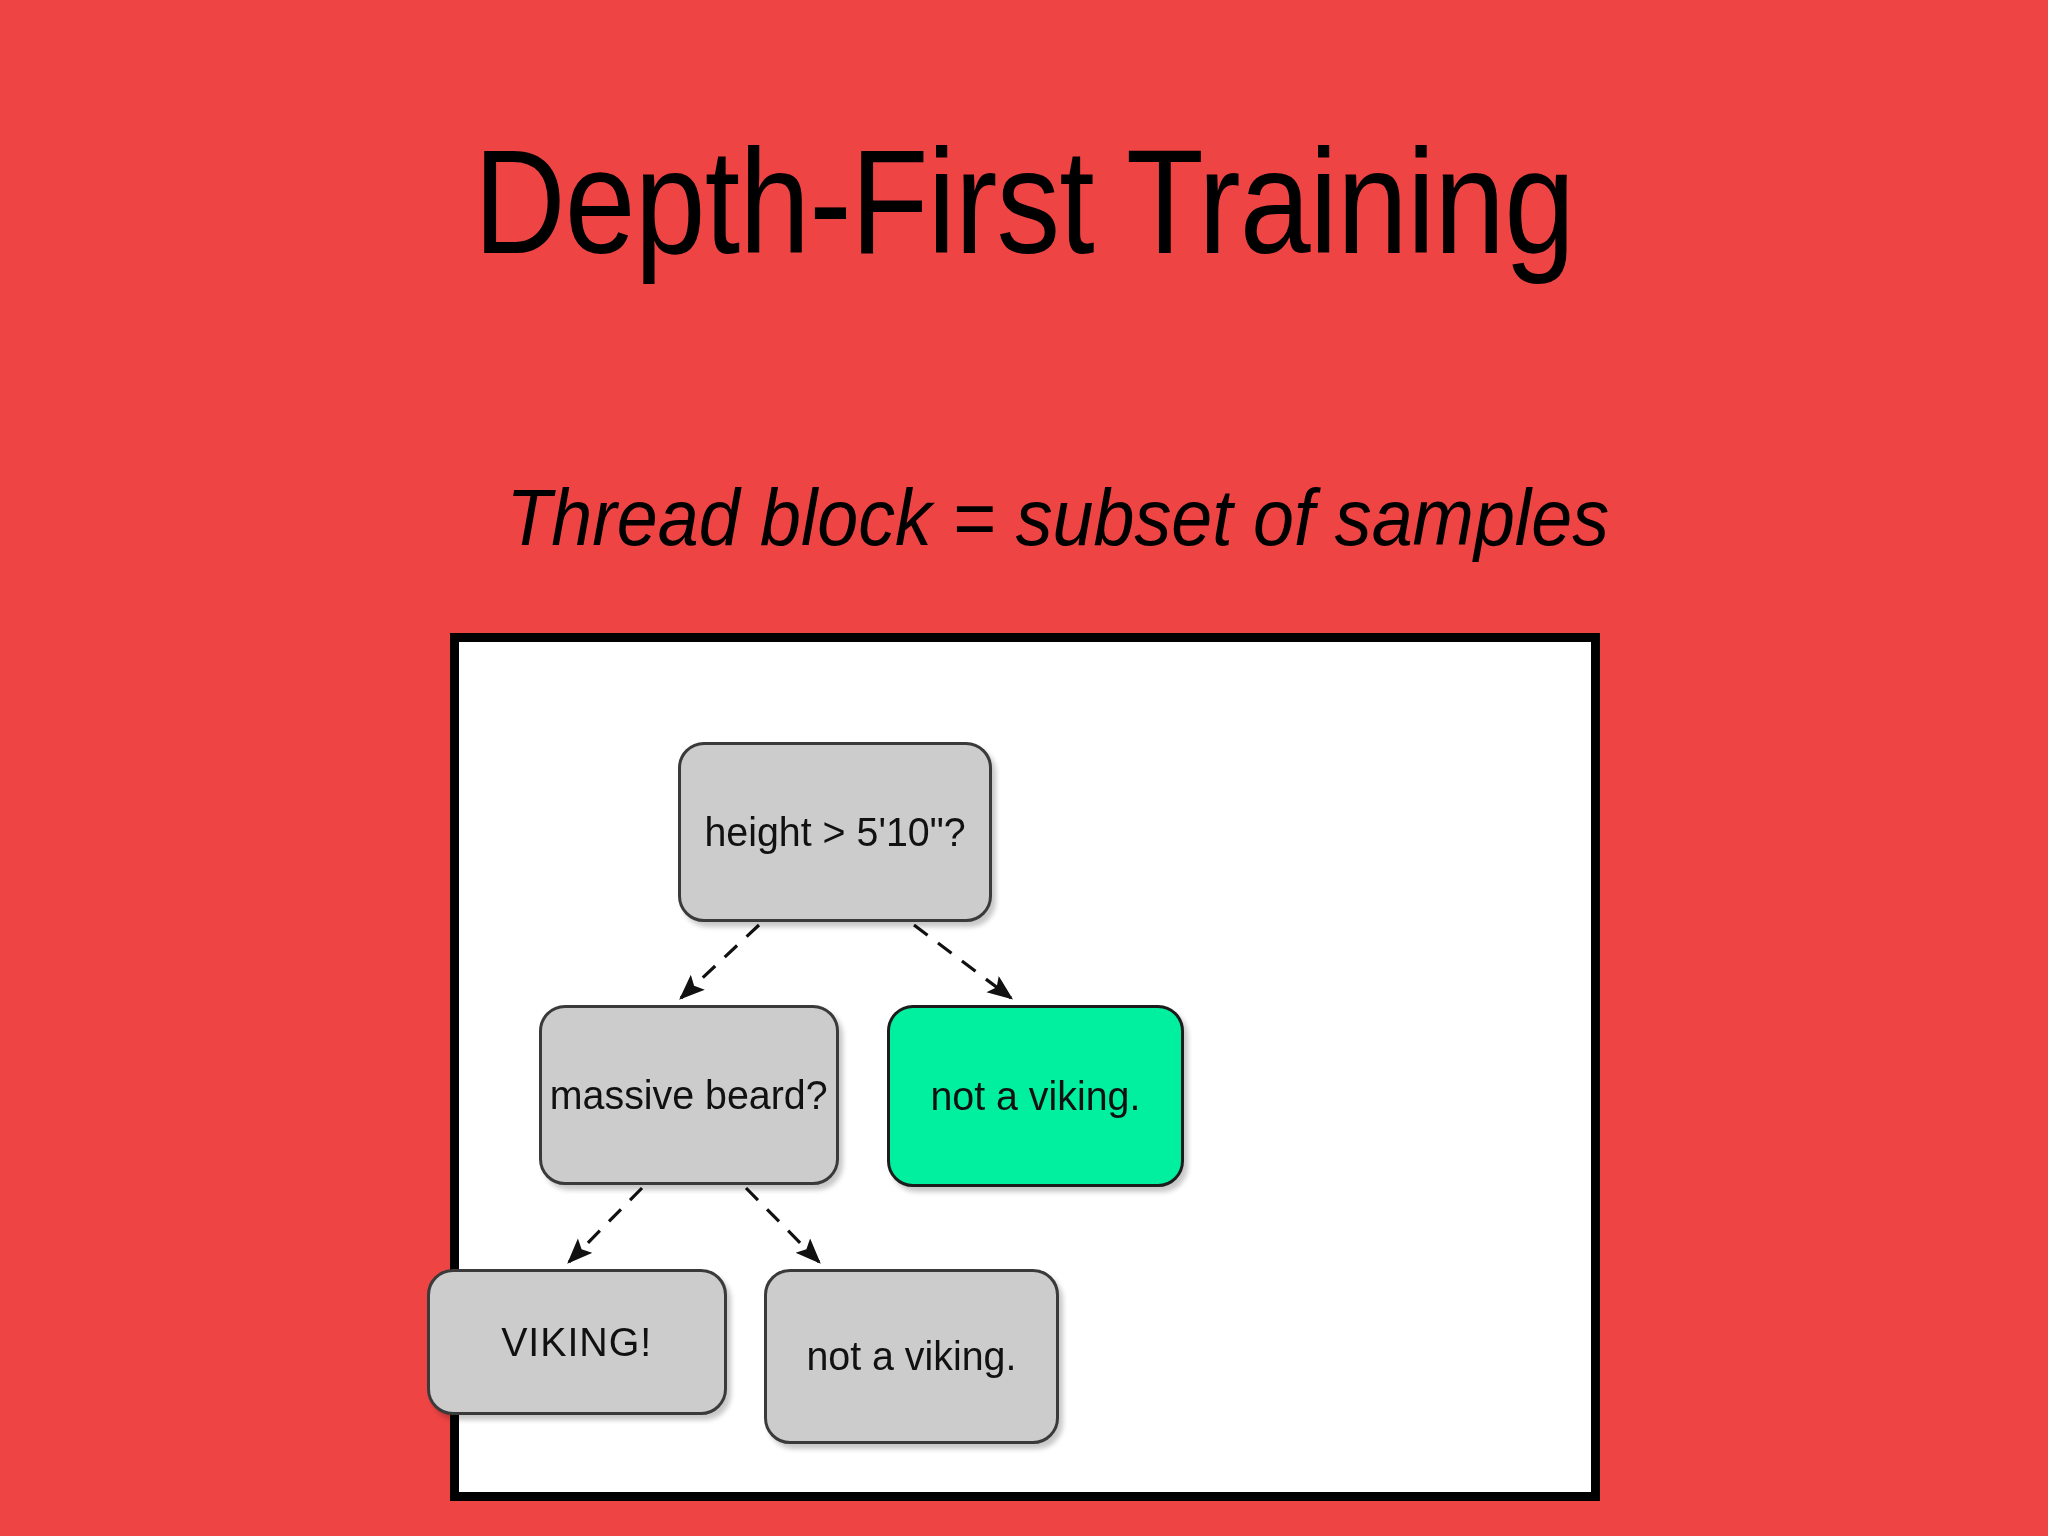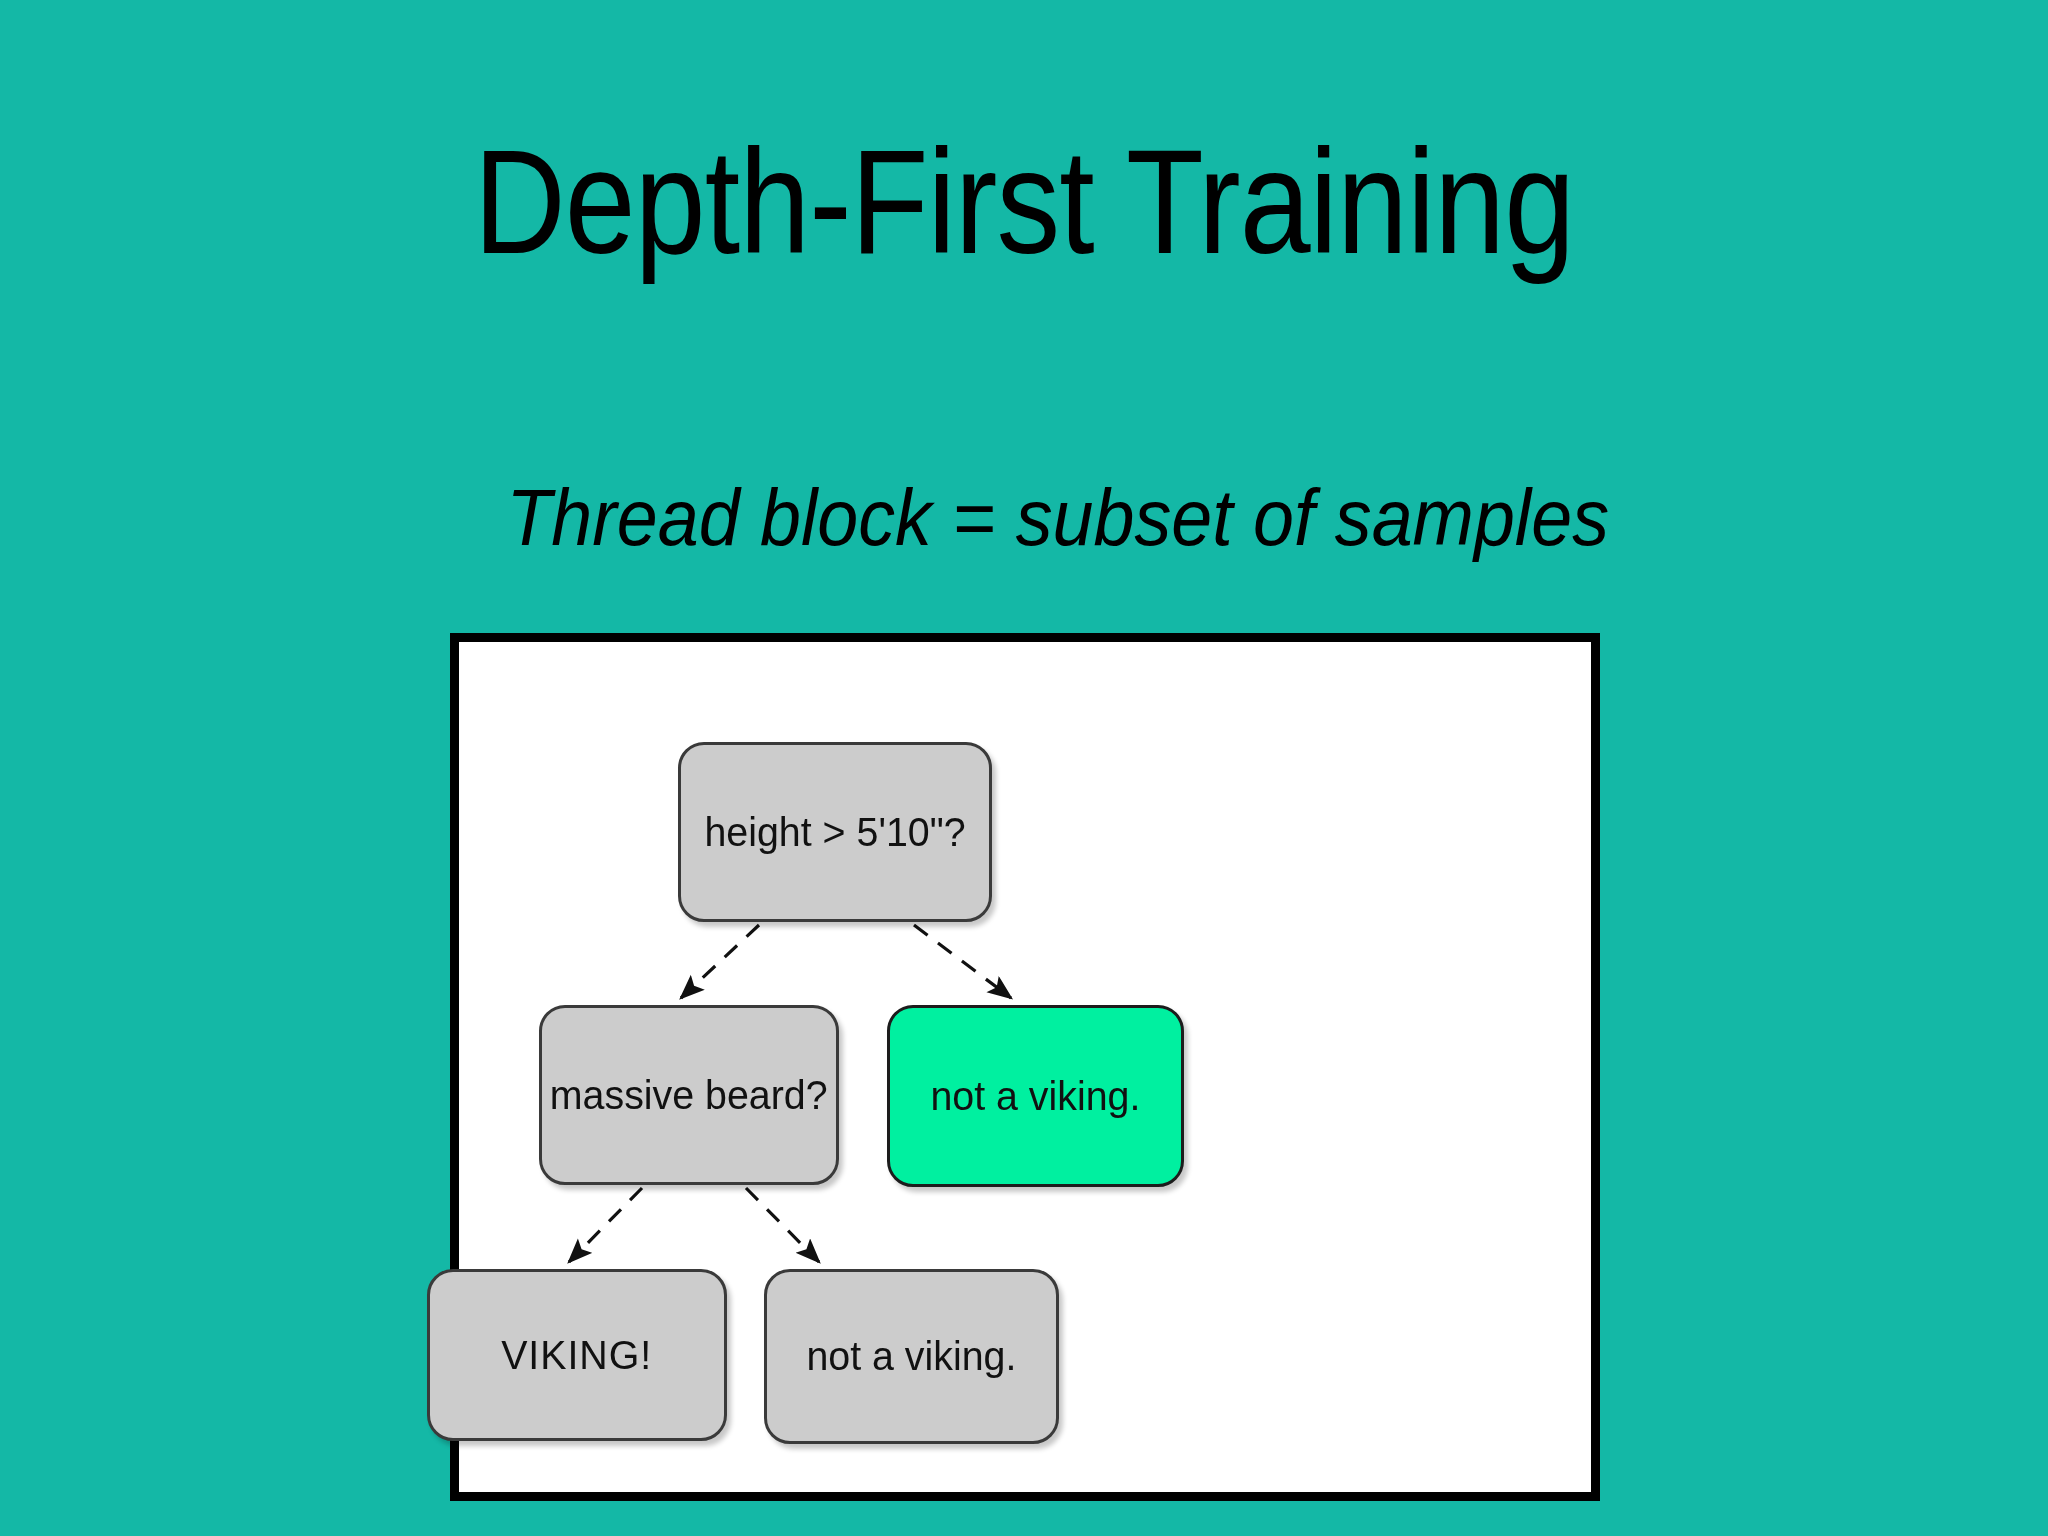--- a/index.html
+++ b/index.html
@@ -5,21 +5,21 @@
 <style>
   html, body {
     margin: 0;
     padding: 0;
     background: #ffffff;
   }
   #slide {
     position: relative;
     width: 2048px;
     height: 1536px;
-    background: #14b8a6;
+    background: #ef4444;
     overflow: hidden;
     font-family: "Liberation Sans", sans-serif;
   }
 
   
   #slide-title {
     position: absolute;
     left: 0;
     top: 128px;
     width: 2048px;
@@ -109,21 +109,21 @@
   }
   .node-label.label-caps {
     letter-spacing: 1px;
     font-weight: 400;
   }
 
   
   #node-root      { left: 219px; top: 100px;  width: 314px; height: 180px; }
   #node-beard     { left: 80px;  top: 363px;  width: 300px; height: 180px; text-align: center; }
   #node-notviking1{ left: 428px; top: 363px;  width: 297px; height: 182px; }
-  #node-viking    { left: -32px; top: 627px;  width: 300px; height: 172px; }
+  #node-viking    { left: -32px; top: 627px;  width: 300px; height: 146px; }
   #node-notviking2{ left: 305px; top: 627px;  width: 295px; height: 175px; }
 </style>
 </head>
 <body>
 
 <div id="slide">
 
   <div id="slide-title">Depth-First Training</div>
 
   <div id="slide-subtitle">Thread block = subset of samples</div>

